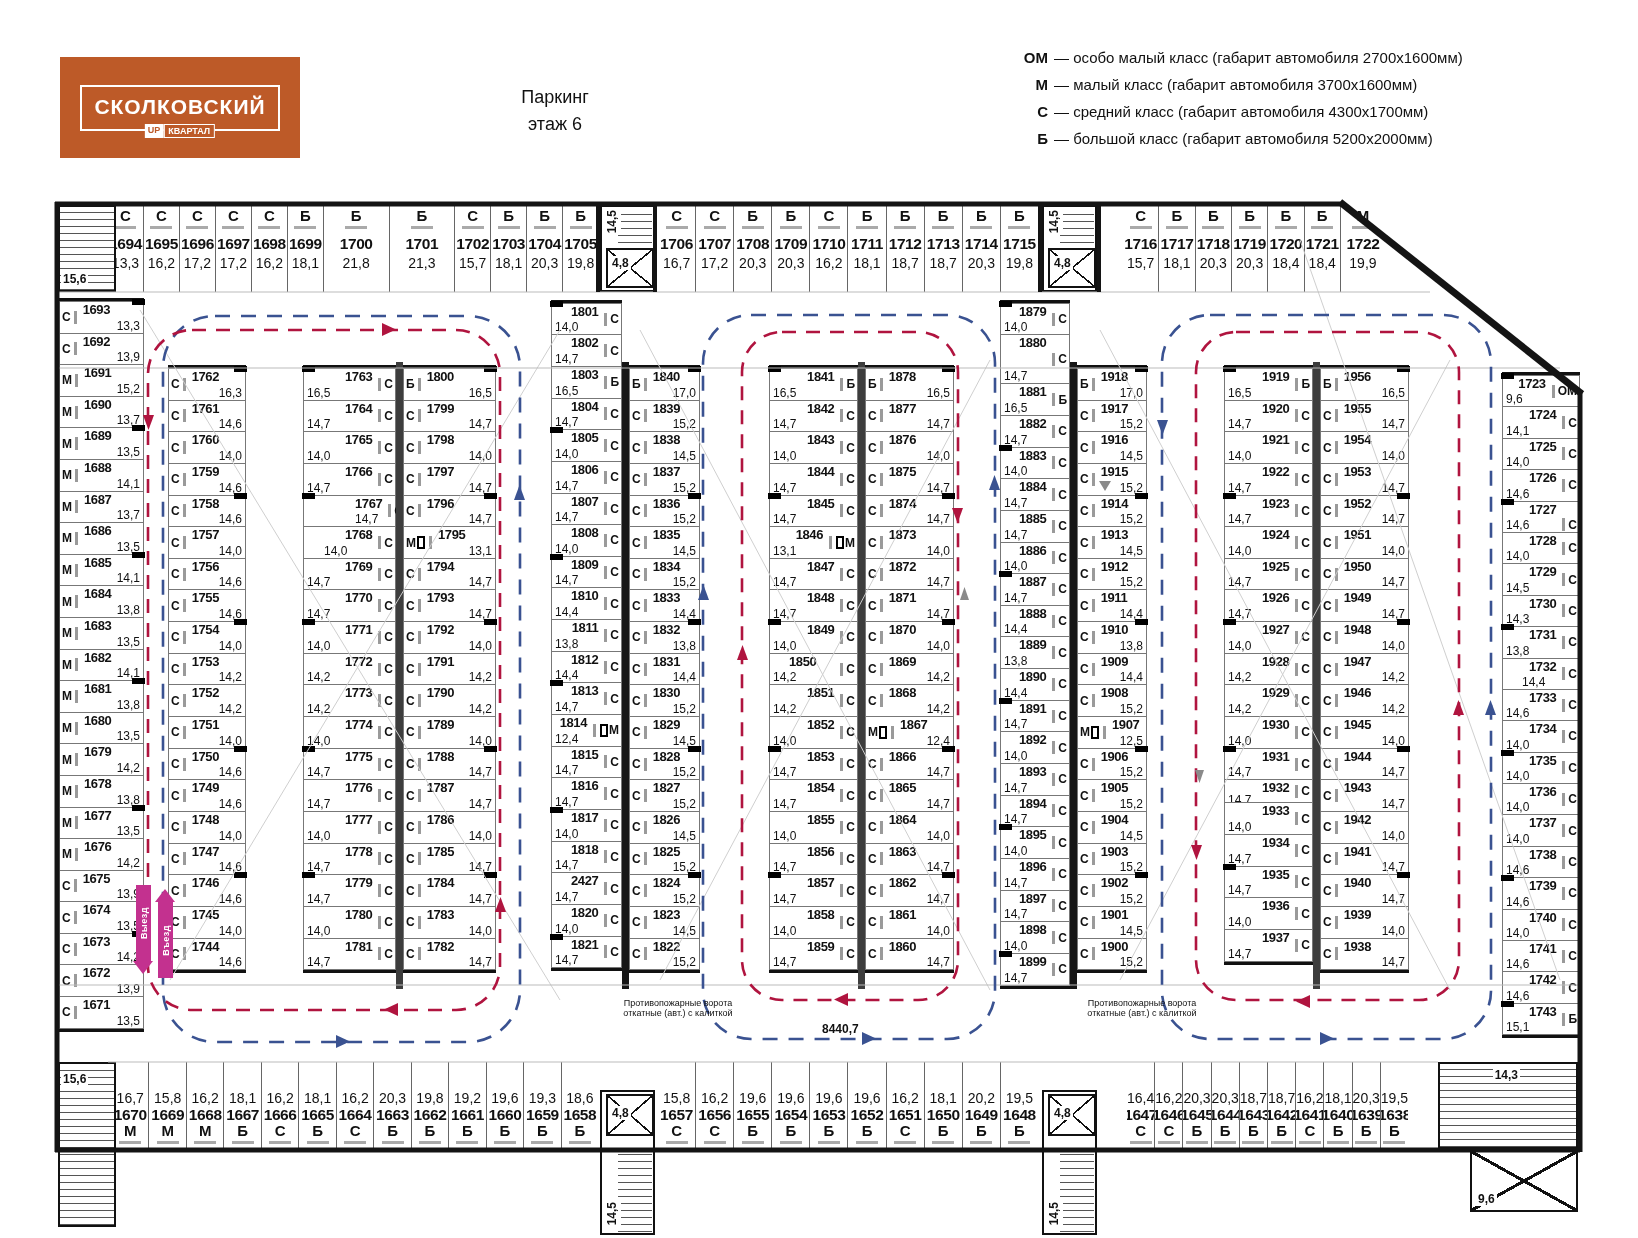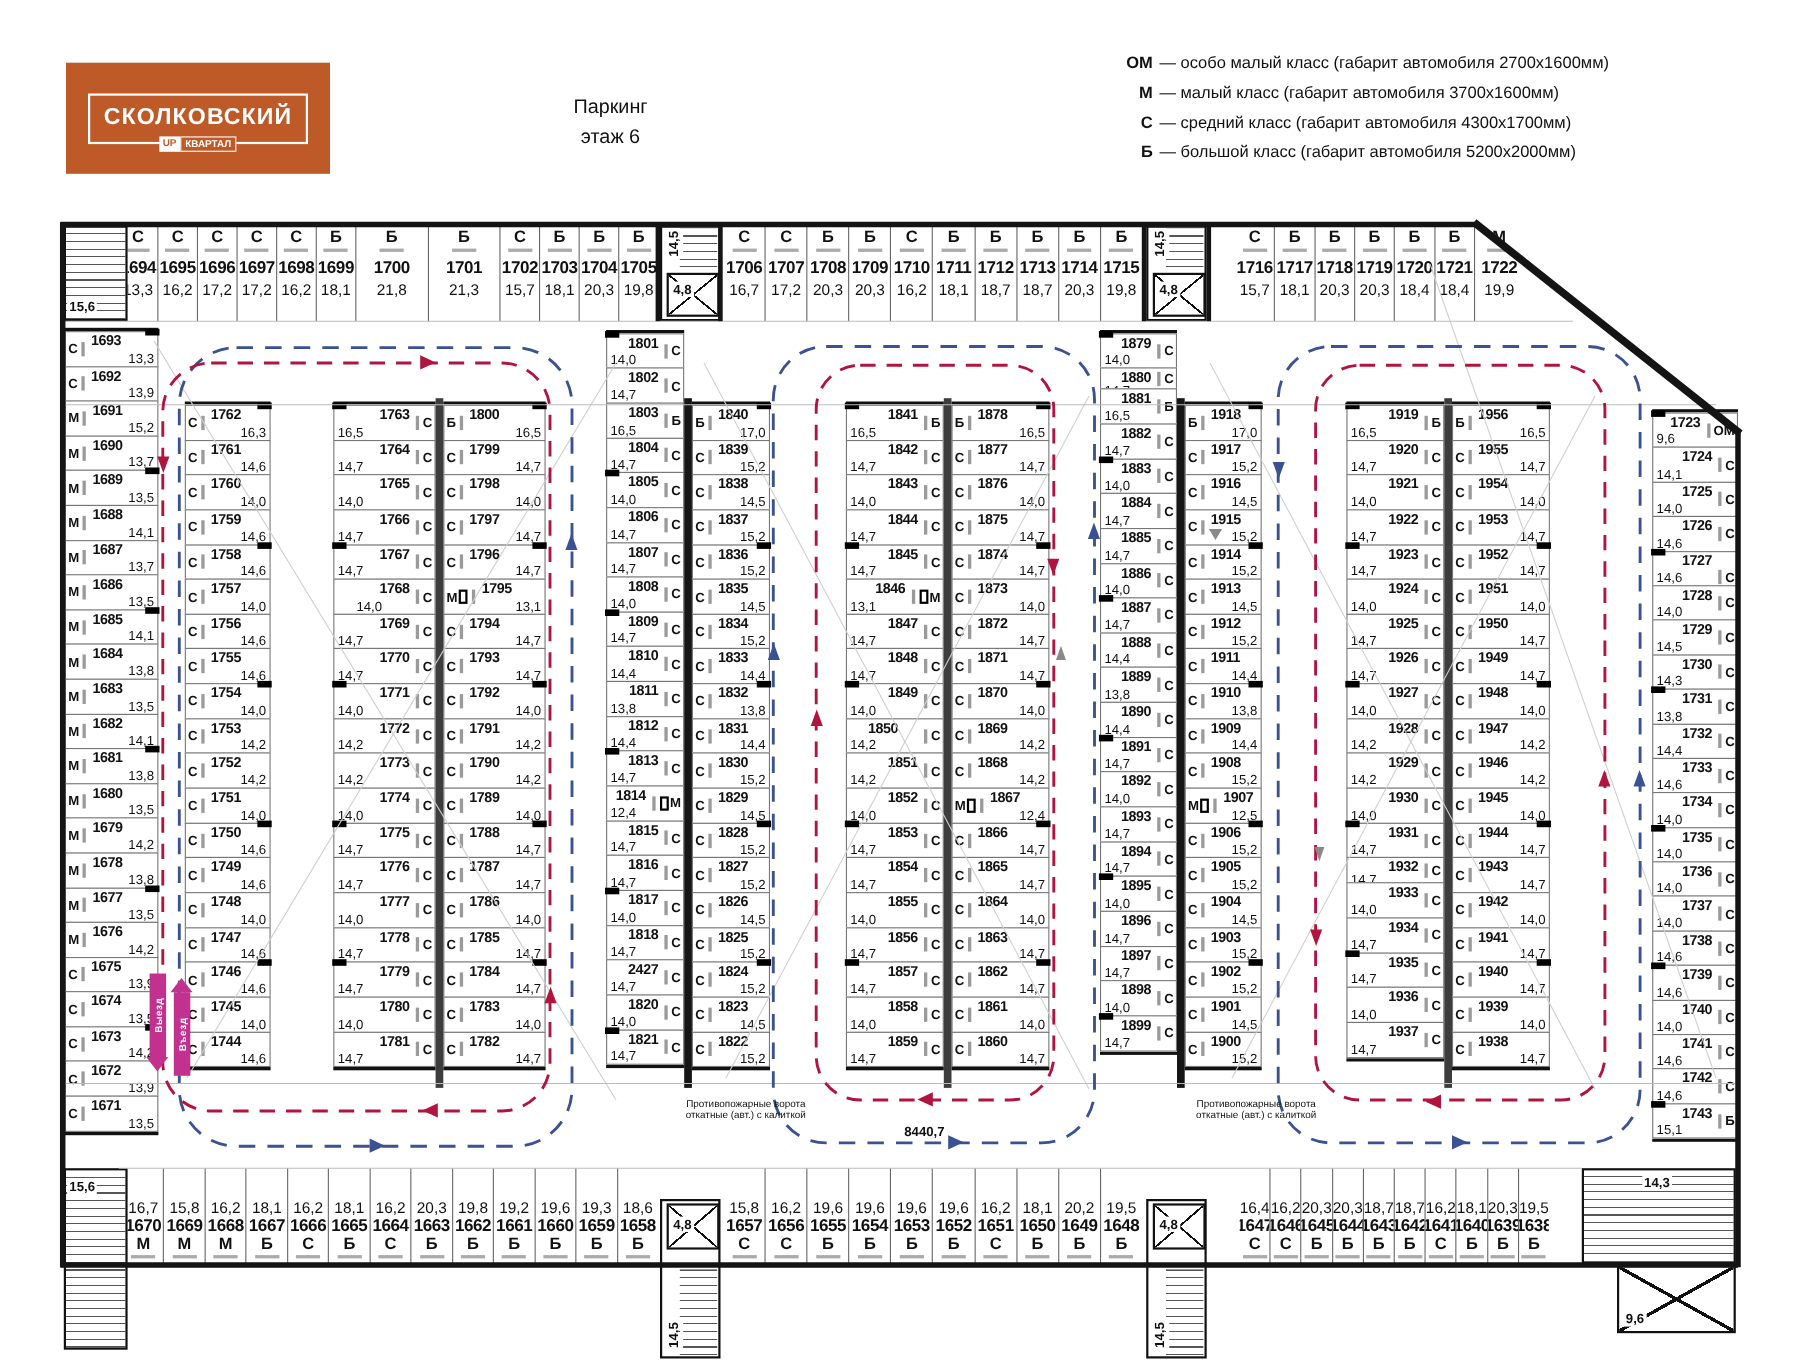--- a/index.html
+++ b/index.html
@@ -960,21 +960,21 @@
         <div class="cell-v side-right" style="height: 32.65px;">
           <div class="info">
             <span class="num">1766</span>
             <span class="area">14,7</span>
           </div>
           <span class="cls">
             <span class="tick"></span>
             <span class="">С</span>
           </span>
         </div>
-        <div class="cell-v side-right" style="height: 32.65px;">
+        <div class="cell-v side-right" style="height: 32.65px; padding-left: 48px;">
           <div class="info">
             <span class="num">1767</span>
             <span class="area">14,7</span>
           </div>
           <span class="cls">
             <span class="tick"></span>
             <span class="">С</span>
           </span>
           <div class="pillar" style="left: -2px;"></div>
         </div>
@@ -2137,21 +2137,21 @@
           <div class="info">
             <span class="num">1879</span>
             <span class="area">14,0</span>
           </div>
           <span class="cls">
             <span class="tick"></span>
             <span class="">С</span>
           </span>
           <div class="pillar" style="left: -2px;"></div>
         </div>
-        <div class="cell-v side-right" style="height: 20px;">
+        <div class="cell-v side-right" style="height: 50px;">
           <div class="info">
             <span class="num">1880</span>
             <span class="area">14,7</span>
           </div>
           <span class="cls">
             <span class="tick"></span>
             <span class="">С</span>
           </span>
         </div>
         <div class="cell-v side-right" style="height: 32.65px;">
@@ -3029,21 +3029,21 @@
           <div class="info">
             <span class="num">1731</span>
             <span class="area">13,8</span>
           </div>
           <span class="cls">
             <span class="tick"></span>
             <span class="">С</span>
           </span>
           <div class="pillar" style="left: -2px;"></div>
         </div>
-        <div class="cell-v side-right" style="height: 32.4px;">
+        <div class="cell-v side-right" style="height: 32.4px; padding-left: 16px;">
           <div class="info">
             <span class="num">1732</span>
             <span class="area">14,4</span>
           </div>
           <span class="cls">
             <span class="tick"></span>
             <span class="">С</span>
           </span>
         </div>
         <div class="cell-v side-right" style="height: 32.4px;">

